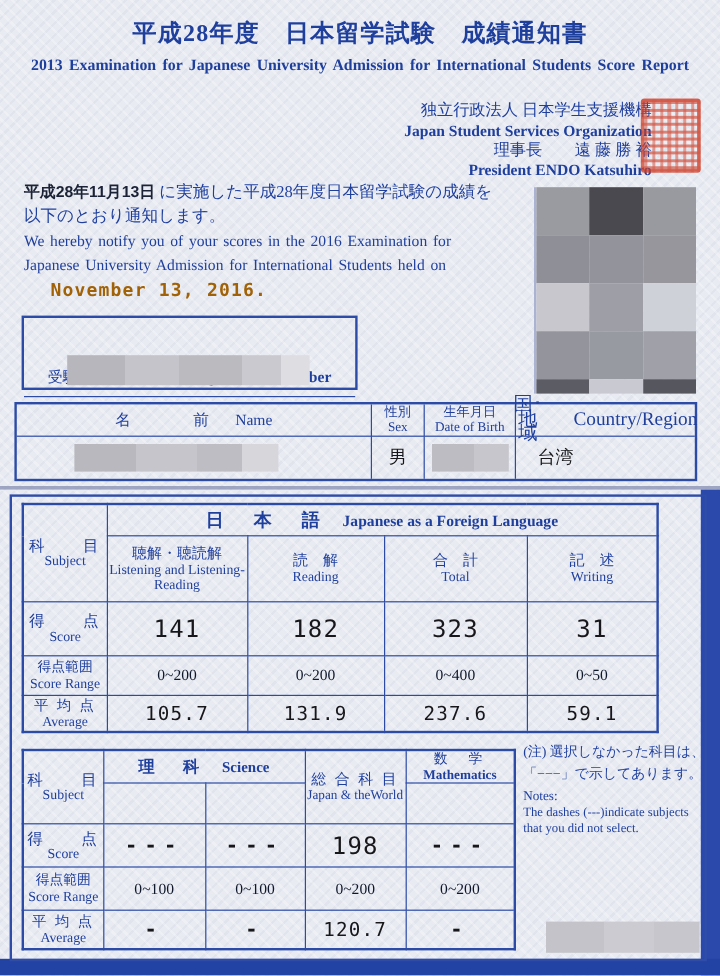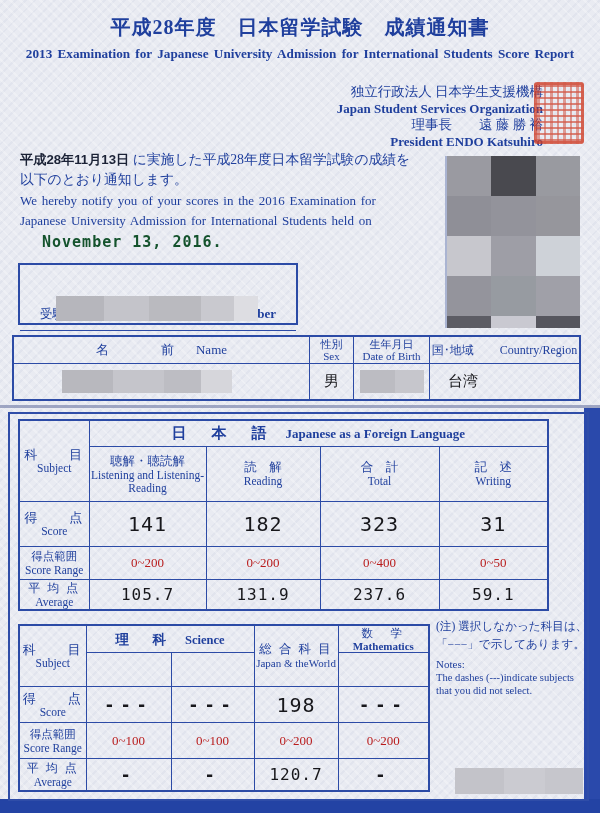--- a/index.html
+++ b/index.html
@@ -27,21 +27,21 @@
   .seal{top:82px;left:534px;width:44px;height:56px;border:3px solid rgba(207,62,40,.85);border-radius:3px;
     background:
       repeating-linear-gradient(0deg, rgba(207,62,40,.70) 0 2.5px, rgba(0,0,0,0) 2.5px 6px),
       repeating-linear-gradient(90deg, rgba(207,62,40,.55) 0 2.5px, rgba(0,0,0,0) 2.5px 6.5px);
     opacity:.85;}
 
   
   .notice{top:150px;left:20px;width:420px;line-height:19.5px;font-size:13.8px;}
   .notice .jdate{font-family:"Liberation Sans", sans-serif;font-weight:bold;color:#1b2236;font-size:13.2px;}
   .notice .en{font-size:13px;line-height:17px;word-spacing:1.5px;display:block;margin-top:3px;}
-  .notice .edate{display:block;margin-top:4px;margin-left:22px;font-size:15px;font-weight:bold;color:#14532d;letter-spacing:1px;}
+  .notice .edate{display:block;margin-top:4px;margin-left:22px;font-size:15px;font-weight:bold;color:#a16207;letter-spacing:1px;}
 
   
   .photo{top:156px;left:445px;width:133px;height:172px;border-left:2px solid #aab4d2;
     display:grid;grid-template-columns:1fr 1fr 1fr;grid-template-rows:1fr 1fr 1fr 1fr 12px;}
   .p11{background:#9a9aa1;} .p12{background:#49494f;} .p13{background:#999aa0;}
   .p21{background:#8f8f97;} .p22{background:#93939b;} .p23{background:#96969c;}
   .p31{background:#c7c7cd;} .p32{background:#9e9ea6;} .p33{background:#ced2d8;}
   .p41{background:#94949c;} .p42{background:#979ba1;} .p43{background:#a0a0a8;}
   .p51{background:#5c5c64;} .p52{background:#c9c9d1;} .p53{background:#56565e;}
 
@@ -56,21 +56,21 @@
   
   .idtable{top:335px;left:12px;width:565px;height:62px;border:2px solid #2c4ba6;display:grid;
     grid-template-columns:296px 44px 76px 149px;grid-template-rows:27px 1fr;}
   .idtable > div{border-right:1.5px solid #2c4ba6;border-bottom:1.5px solid #2c4ba6;display:flex;align-items:center;justify-content:center;}
   .idtable > div:nth-child(4n){border-right:none;}
   .idtable > div.vrow{border-bottom:none;}
   .idtable .h{font-size:12.5px;text-align:center;line-height:12px;}
   .idtable .h .sm{font-size:11px;}
   .idtable .h .en{font-size:11px;}
   .idtable .name-h{gap:22px;font-size:13px;}
-  .idtable .cr-h{gap:26px;font-size:12px;}
+  .idtable .cr-h{gap:26px;font-size:16px;}
   .idtable .val{font-size:15px;color:#17171b;}
   .nameblur{width:170px;height:23px;margin-right:auto;margin-left:48px;
     background:linear-gradient(90deg,#b8b8be 0 30%,#c5c5cb 30% 60%,#bdbdc3 60% 82%,#d6d6db 82% 100%);}
   .dobblur{width:64px;height:23px;background:linear-gradient(90deg,#bcbcc2 0 55%,#c6c6cc 55% 100%);}
   .crval{margin-right:auto;margin-left:18px;}
   .sexval{font-size:15px;}
 
   
   .foldline{top:405px;left:0;width:600px;height:3px;background:#8b94b6;opacity:.8;}
   .edgestrip{top:408px;left:584px;width:16px;height:405px;background:#2a49ab;}
@@ -86,21 +86,21 @@
   .langtable{top:419px;left:18px;width:529px;}
   .scitable{top:624px;left:18px;width:410px;}
   td.group .gjp{font-size:15px;font-weight:bold;letter-spacing:5px;margin-right:14px;}
   td.group .gen{font-size:13px;font-weight:bold;}
   td .jp{font-size:12.5px;line-height:15px;}
   td .en{font-size:11.5px;line-height:13px;}
   td.lbl .jp{font-size:13px;letter-spacing:2px;}
   td.lbl .en{font-size:11.5px;}
   td.val{color:#17171b;font-family:"DejaVu Sans Mono", monospace;}
   td.scoreval{font-size:20px;letter-spacing:1px;}
-  td.rangeval{color:#b91c1c;font-family:"Liberation Serif", serif;font-size:13px;}
+  td.rangeval{color:#0f172a;font-family:"Liberation Serif", serif;font-size:13px;}
   td.avgval{font-size:16px;letter-spacing:1px;}
   td.dash{letter-spacing:6px;font-size:17px;font-weight:bold;}
   td.dbl{border-left:4px double #2c4ba6;}
   .langtable tr.rA td{height:25px;}
   .langtable tr.rB td{height:54px;}
   .langtable tr.rS td{height:44px;}
   .langtable tr.rR td{height:32px;}
   .langtable tr.rM td{height:29px;}
   .scitable tr.rA td{height:22px;}
   .scitable tr.rB td{height:33px;}

